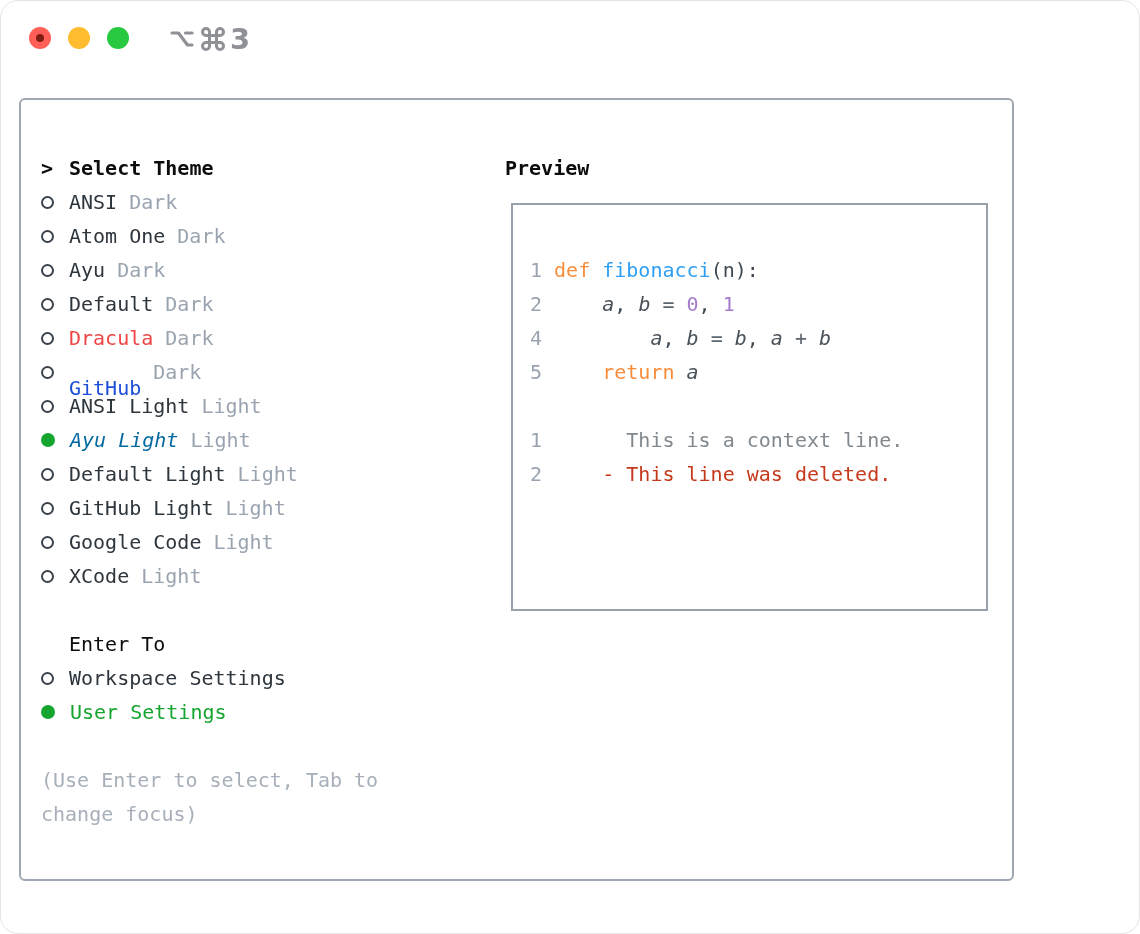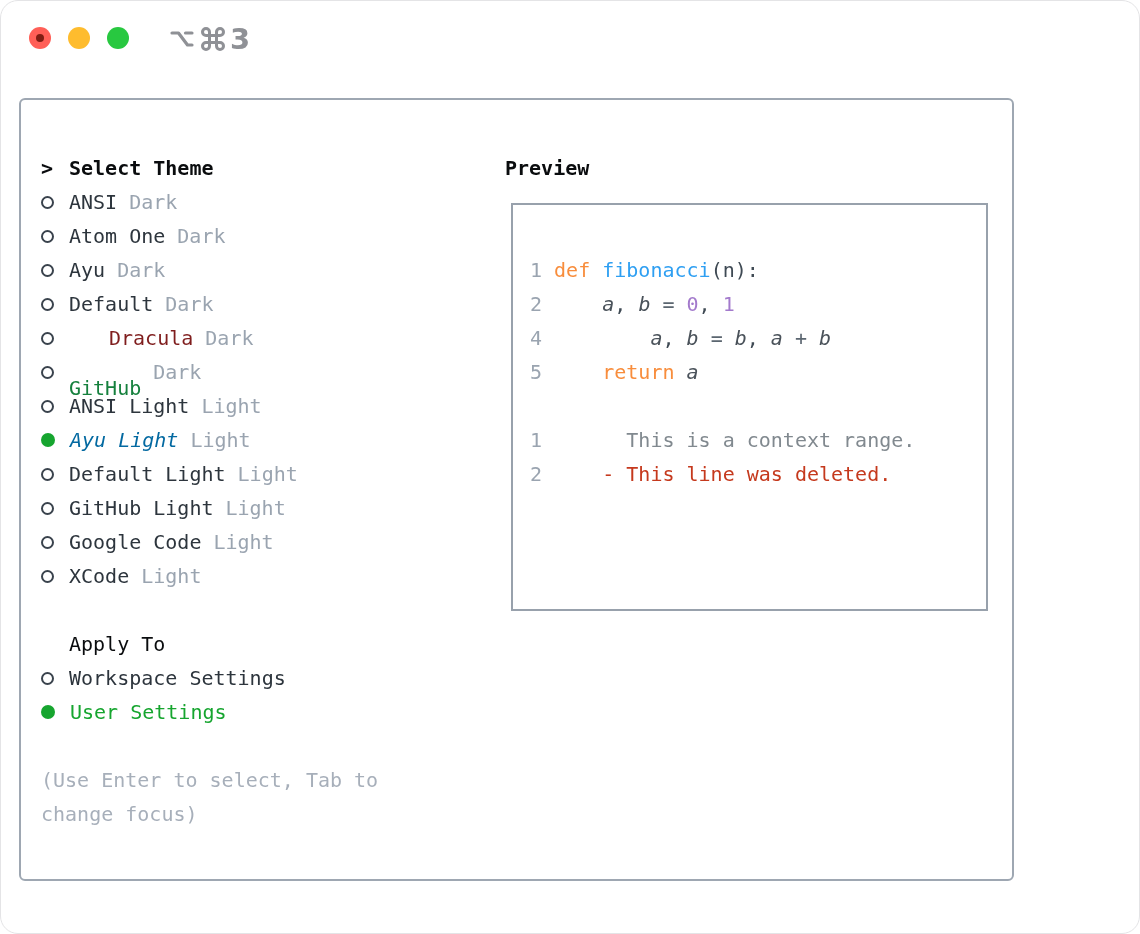--- a/index.html
+++ b/index.html
@@ -81,46 +81,46 @@
 
     <div class="left-col">
       <div class="row">
         <span class="hdr-prefix" style="color: rgb(10, 12, 14);">&gt;</span><span class="hdr-label" style="color: rgb(10, 12, 14);">Select Theme</span>
       </div>
       <div id="theme-list">
           <div class="row"><span class="radio"></span><span style="color: rgb(45, 53, 61);">ANSI</span><span class="variant" style="color: rgb(154, 164, 176);">Dark</span></div>
           <div class="row"><span class="radio"></span><span style="color: rgb(45, 53, 61);">Atom One</span><span class="variant" style="color: rgb(154, 164, 176);">Dark</span></div>
           <div class="row"><span class="radio"></span><span style="color: rgb(45, 53, 61);">Ayu</span><span class="variant" style="color: rgb(154, 164, 176);">Dark</span></div>
           <div class="row"><span class="radio"></span><span style="color: rgb(45, 53, 61);">Default</span><span class="variant" style="color: rgb(154, 164, 176);">Dark</span></div>
-          <div class="row"><span class="radio"></span><span style="color: #7f1d1d; margin-left: 40px;">Dracula</span><span class="variant" style="color: rgb(154, 164, 176);">Dark</span></div>
-          <div class="row"><span class="radio"></span><span style="color: #15803d; margin-top: 32px;">GitHub</span><span class="variant" style="color: rgb(154, 164, 176);">Dark</span></div>
+          <div class="row"><span class="radio"></span><span style="color: #ef4444;">Dracula</span><span class="variant" style="color: rgb(154, 164, 176);">Dark</span></div>
+          <div class="row"><span class="radio"></span><span style="color: #1d4ed8; margin-top: 32px;">GitHub</span><span class="variant" style="color: rgb(154, 164, 176);">Dark</span></div>
           <div class="row"><span class="radio"></span><span style="color: rgb(45, 53, 61);">ANSI Light</span><span class="variant" style="color: rgb(154, 164, 176);">Light</span></div>
           <div class="row"><span class="radio sel" style="background: rgb(22, 165, 47);"></span><span style="color: #0369a1; font-style: italic;">Ayu Light</span><span class="variant" style="color: rgb(154, 164, 176);">Light</span></div>
           <div class="row"><span class="radio"></span><span style="color: rgb(45, 53, 61);">Default Light</span><span class="variant" style="color: rgb(154, 164, 176);">Light</span></div>
           <div class="row"><span class="radio"></span><span style="color: rgb(45, 53, 61);">GitHub Light</span><span class="variant" style="color: rgb(154, 164, 176);">Light</span></div>
           <div class="row"><span class="radio"></span><span style="color: rgb(45, 53, 61);">Google Code</span><span class="variant" style="color: rgb(154, 164, 176);">Light</span></div>
           <div class="row"><span class="radio"></span><span style="color: rgb(45, 53, 61);">XCode</span><span class="variant" style="color: rgb(154, 164, 176);">Light</span></div>
         </div>
       <div class="row blank"></div>
       <div class="row">
-        <span class="indent"></span><span style="color: rgb(10, 12, 14);">Apply To</span>
+        <span class="indent"></span><span style="color: rgb(10, 12, 14);">Enter To</span>
       </div>
       <div id="apply-list">
           <div class="row"><span class="radio"></span><span style="color: rgb(45, 53, 61);">Workspace Settings</span></div>
           <div class="row"><span class="radio sel" style="background: rgb(22, 165, 47);"></span><span style="color: rgb(22, 165, 47);">User Settings</span></div>
         </div>
       <div class="row blank"></div>
       <div class="help" style="color: rgb(167, 175, 186);">(Use Enter to select, Tab to change focus)</div>
     </div>
 
     <div class="preview-title" style="color: rgb(10, 12, 14);">Preview</div>
     <div class="preview-box" id="preview-box">
         <div class="pline"><span class="lnum" style="color: rgb(154, 164, 176);">1</span><span style="color: rgb(248, 141, 60);">def </span><span style="color: rgb(46, 159, 242);">fibonacci</span><span style="color: rgb(63, 74, 84);">(n):</span></div>
         <div class="pline"><span class="lnum" style="color: rgb(154, 164, 176);">2</span><span style="color: rgb(63, 74, 84);">    </span><span class="it" style="color: rgb(74, 82, 90);">a</span><span style="color: rgb(63, 74, 84);">, </span><span class="it" style="color: rgb(74, 82, 90);">b</span><span style="color: rgb(91, 102, 112);"> = </span><span style="color: rgb(163, 122, 204);">0</span><span style="color: rgb(63, 74, 84);">, </span><span style="color: rgb(163, 122, 204);">1</span></div>
         <div class="pline"><span class="lnum" style="color: rgb(154, 164, 176);">4</span><span style="color: rgb(63, 74, 84);">        </span><span class="it" style="color: rgb(74, 82, 90);">a</span><span style="color: rgb(63, 74, 84);">, </span><span class="it" style="color: rgb(74, 82, 90);">b</span><span style="color: rgb(91, 102, 112);"> = </span><span class="it" style="color: rgb(74, 82, 90);">b</span><span style="color: rgb(63, 74, 84);">, </span><span class="it" style="color: rgb(74, 82, 90);">a</span><span style="color: rgb(91, 102, 112);"> + </span><span class="it" style="color: rgb(74, 82, 90);">b</span></div>
         <div class="pline"><span class="lnum" style="color: rgb(154, 164, 176);">5</span><span style="color: rgb(63, 74, 84);">    </span><span style="color: rgb(248, 141, 60);">return </span><span class="it" style="color: rgb(74, 82, 90);">a</span></div>
         <div class="pline"><span class="lnum" style="color: rgb(154, 164, 176);"></span></div>
-        <div class="pline"><span class="lnum" style="color: rgb(154, 164, 176);">1</span><span style="color: rgb(129, 137, 143);">      This is a context range.</span></div>
+        <div class="pline"><span class="lnum" style="color: rgb(154, 164, 176);">1</span><span style="color: rgb(129, 137, 143);">      This is a context line.</span></div>
         <div class="pline"><span class="lnum" style="color: rgb(154, 164, 176);">2</span><span style="color: rgb(197, 57, 29);">    - This line was deleted.</span></div>
       </div>
 
   </div>
 </div>
 
 </body></html>

